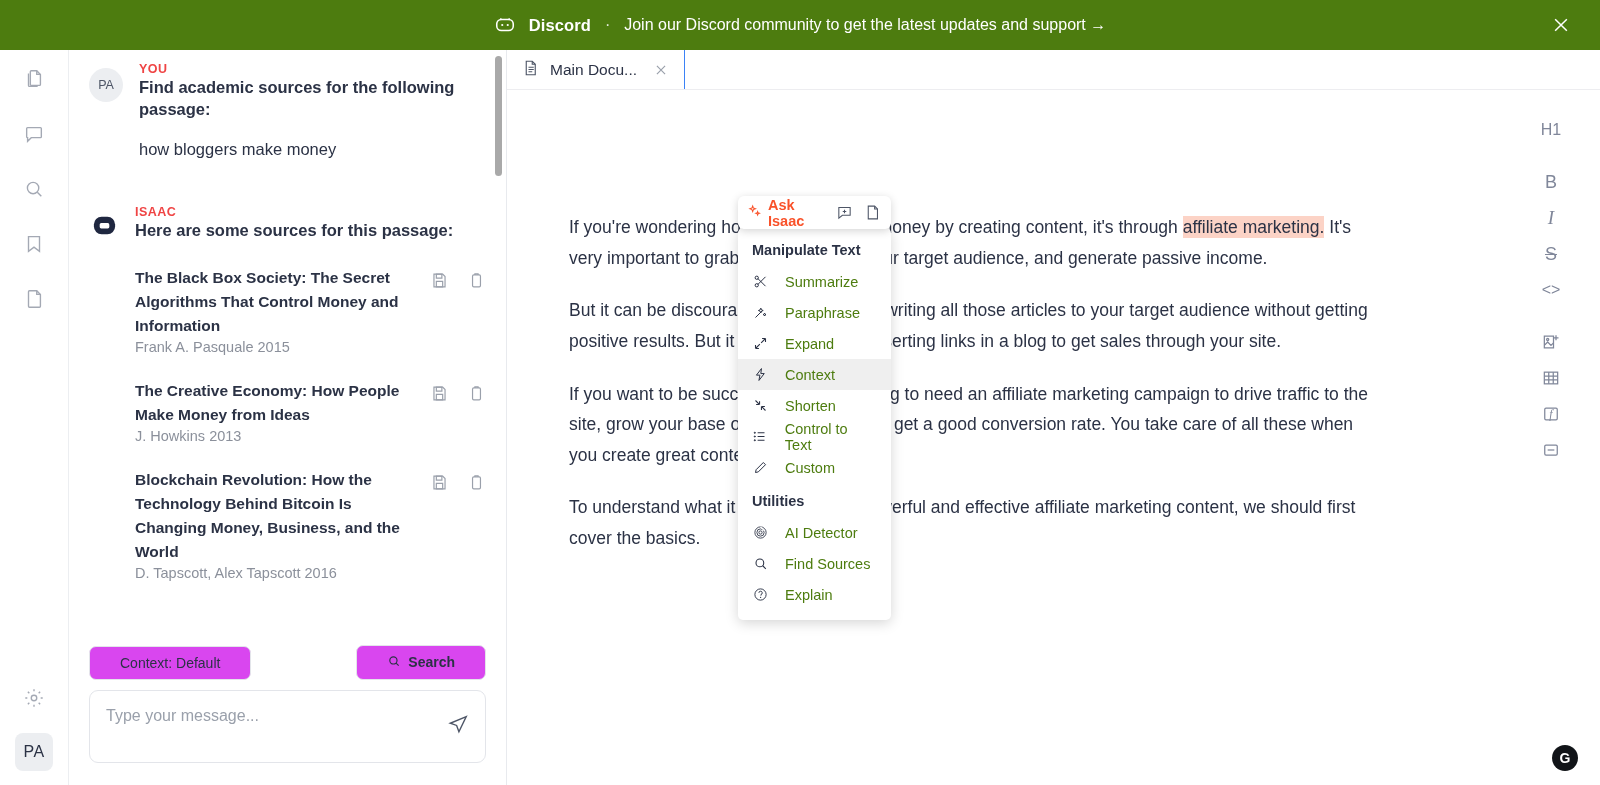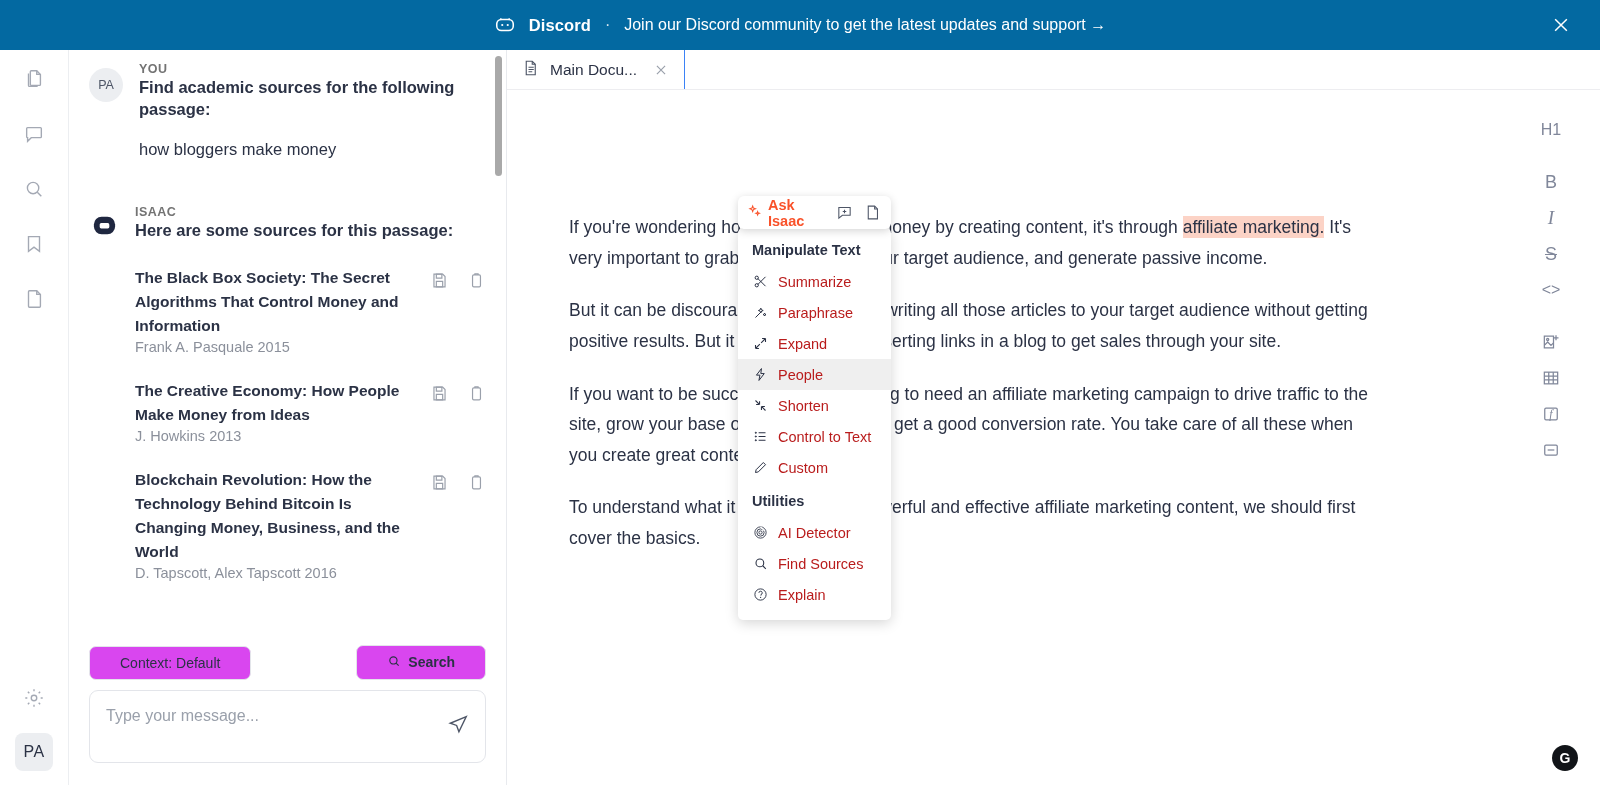--- a/index.html
+++ b/index.html
@@ -8,21 +8,21 @@
     font-family: "Liberation Sans", sans-serif;
     background: #ffffff;
     overflow: hidden;
     color: #2b3245;
   }
   #app { position: relative; width: 1600px; height: 785px; }
 
   
   .banner {
     position: absolute; top: 0; left: 0; width: 1600px; height: 50px;
-    background: #0369a1;
+    background: #4d7c0f;
     display: flex; align-items: center; justify-content: center;
     color: #fff;
   }
   .banner-inner { display: flex; align-items: center; gap: 13px; }
   .banner-icon { display: flex; align-items: center; }
   .banner-brand { font-weight: bold; font-size: 16.5px; letter-spacing: .1px; }
   .banner-dot { font-size: 16px; opacity: .85; margin: 0 1px; }
   .banner-text { font-size: 16px; }
   .banner-close {
     position: absolute; right: 26px; top: 50%; transform: translateY(-50%);
@@ -63,21 +63,21 @@
   .msg-avatar-user {
     width: 34px; height: 34px; border-radius: 50%; background: #eceef1; flex: 0 0 34px;
     display: flex; align-items: center; justify-content: center;
     font-size: 12.5px; color: #4d5566; margin-top: 6px;
   }
   .msg-avatar-bot {
     width: 30px; height: 30px; flex: 0 0 30px; margin-top: 8px;
     display: flex; align-items: center; justify-content: center;
   }
   .msg-body { flex: 1; min-width: 0; }
-  .msg-author { font-size: 12.5px; font-weight: bold; letter-spacing: .5px; color: #737373; }
+  .msg-author { font-size: 12.5px; font-weight: bold; letter-spacing: .5px; color: #ef4444; }
   .msg-title { font-size: 16.5px; font-weight: bold; line-height: 1.33; color: #2b3245; margin-top: 1px; }
   .msg-text { font-size: 16.5px; line-height: 1.4; color: #2b3245; margin-top: 17px; }
 
   .source { display: flex; align-items: flex-start; margin-top: 24px; gap: 10px; }
   .source-main { flex: 1; min-width: 0; }
   .source-title { font-size: 15.5px; font-weight: bold; line-height: 1.55; color: #2b3245; }
   .source-meta { font-size: 14.5px; color: #8b909b; margin-top: 1px; }
   .source-actions { display: flex; gap: 18px; padding-top: 5px; flex: 0 0 auto; }
   .icon-btn { cursor: pointer; color: #9aa0ab; display: flex; }
 
@@ -145,22 +145,22 @@
   .menu {
     position: absolute; left: 738px; top: 228px; width: 153px;
     background: #fff; border-radius: 5px;
     box-shadow: 0 3px 13px rgba(0,0,0,.17);
     padding: 8px 0 10px 0; z-index: 19;
   }
   .menu-head {
     font-size: 14.5px; font-weight: bold; color: #2b3245; padding: 6px 14px 8px 14px;
   }
   .menu-item {
-    display: flex; align-items: center; gap: 10px; height: 31px; padding: 0 14px;
-    font-size: 14.5px; color: #b91c1c; cursor: pointer;
+    display: flex; align-items: center; gap: 17px; height: 31px; padding: 0 14px;
+    font-size: 14.5px; color: #4d7c0f; cursor: pointer;
   }
   .menu-item.active { background: #efefef; }
   .menu-ic { width: 16px; display: flex; align-items: center; justify-content: center; color: #2b3245; }
 
   
   .gbadge {
     position: absolute; right: 22px; bottom: 14px; width: 26px; height: 26px;
     border-radius: 50%; background: #111418; color: #fff;
     display: flex; align-items: center; justify-content: center; cursor: pointer;
   }
@@ -504,21 +504,21 @@
       </span>
       <span>Expand</span>
     </div>
 
     <div class="menu-item active">
       <span class="menu-ic">
         <svg width="15" height="15" viewBox="0 0 24 24" fill="none" stroke="#2b3245" stroke-width="1.6">
           <path d="M13.5 2.5 L5.5 13 h5.5 L9.5 21.5 L18 10.5 h-5.5 Z"></path>
         </svg>
       </span>
-      <span>People</span>
+      <span>Context</span>
     </div>
 
     <div class="menu-item">
       <span class="menu-ic">
         <svg width="15" height="15" viewBox="0 0 24 24" fill="none" stroke="#2b3245" stroke-width="1.7">
           <path d="M4 4 L10.5 10.5 M10.5 10.5 v-5.5 M10.5 10.5 h-5.5"></path>
           <path d="M20 20 L13.5 13.5 M13.5 13.5 v5.5 M13.5 13.5 h5.5"></path>
         </svg>
       </span>
       <span>Shorten</span>

